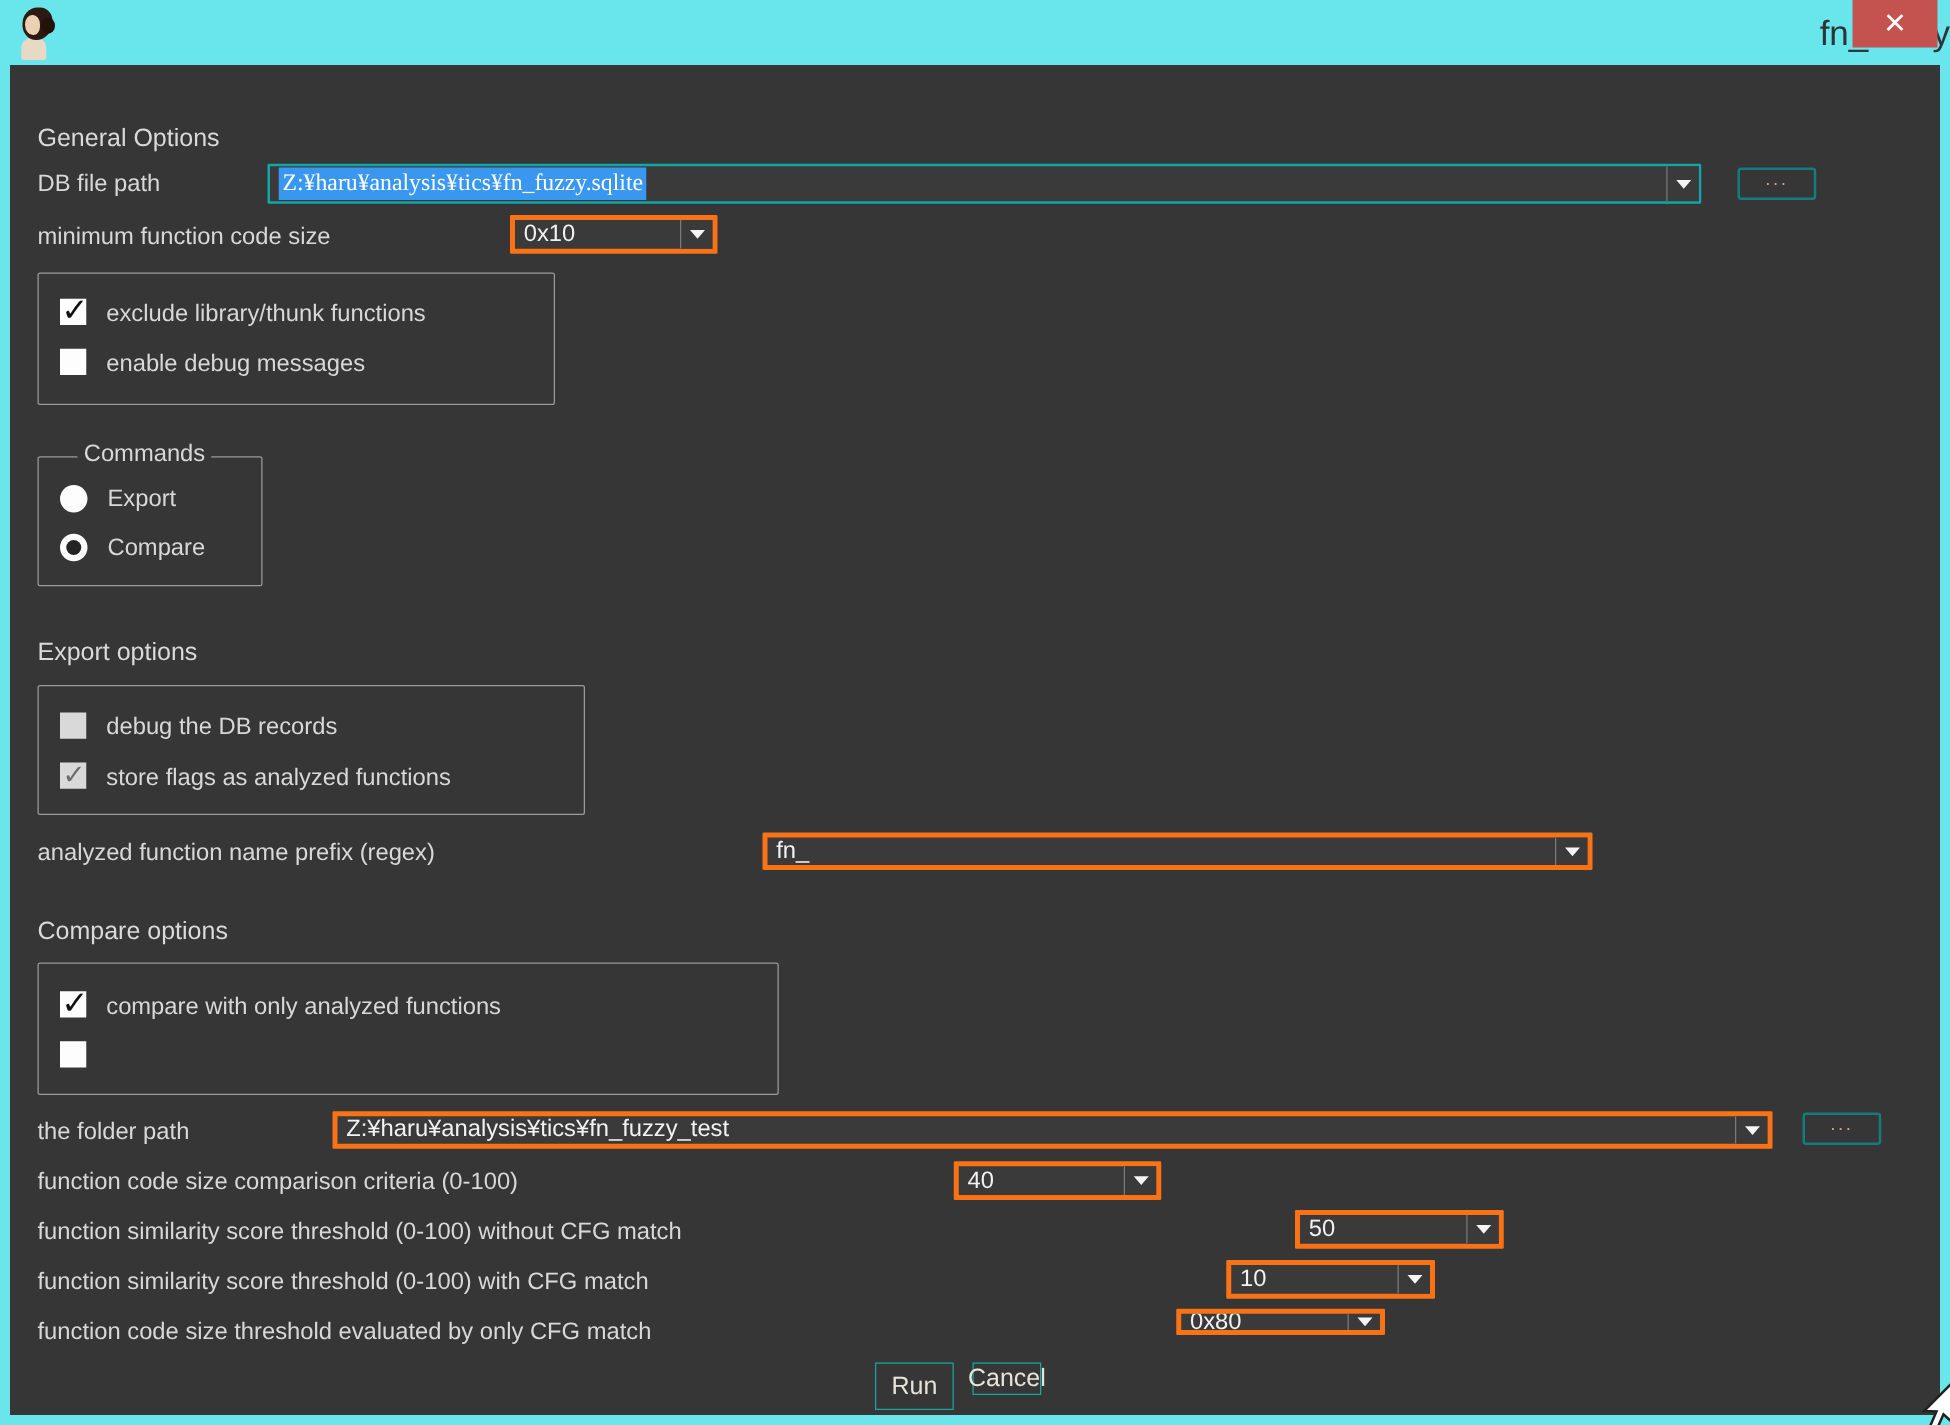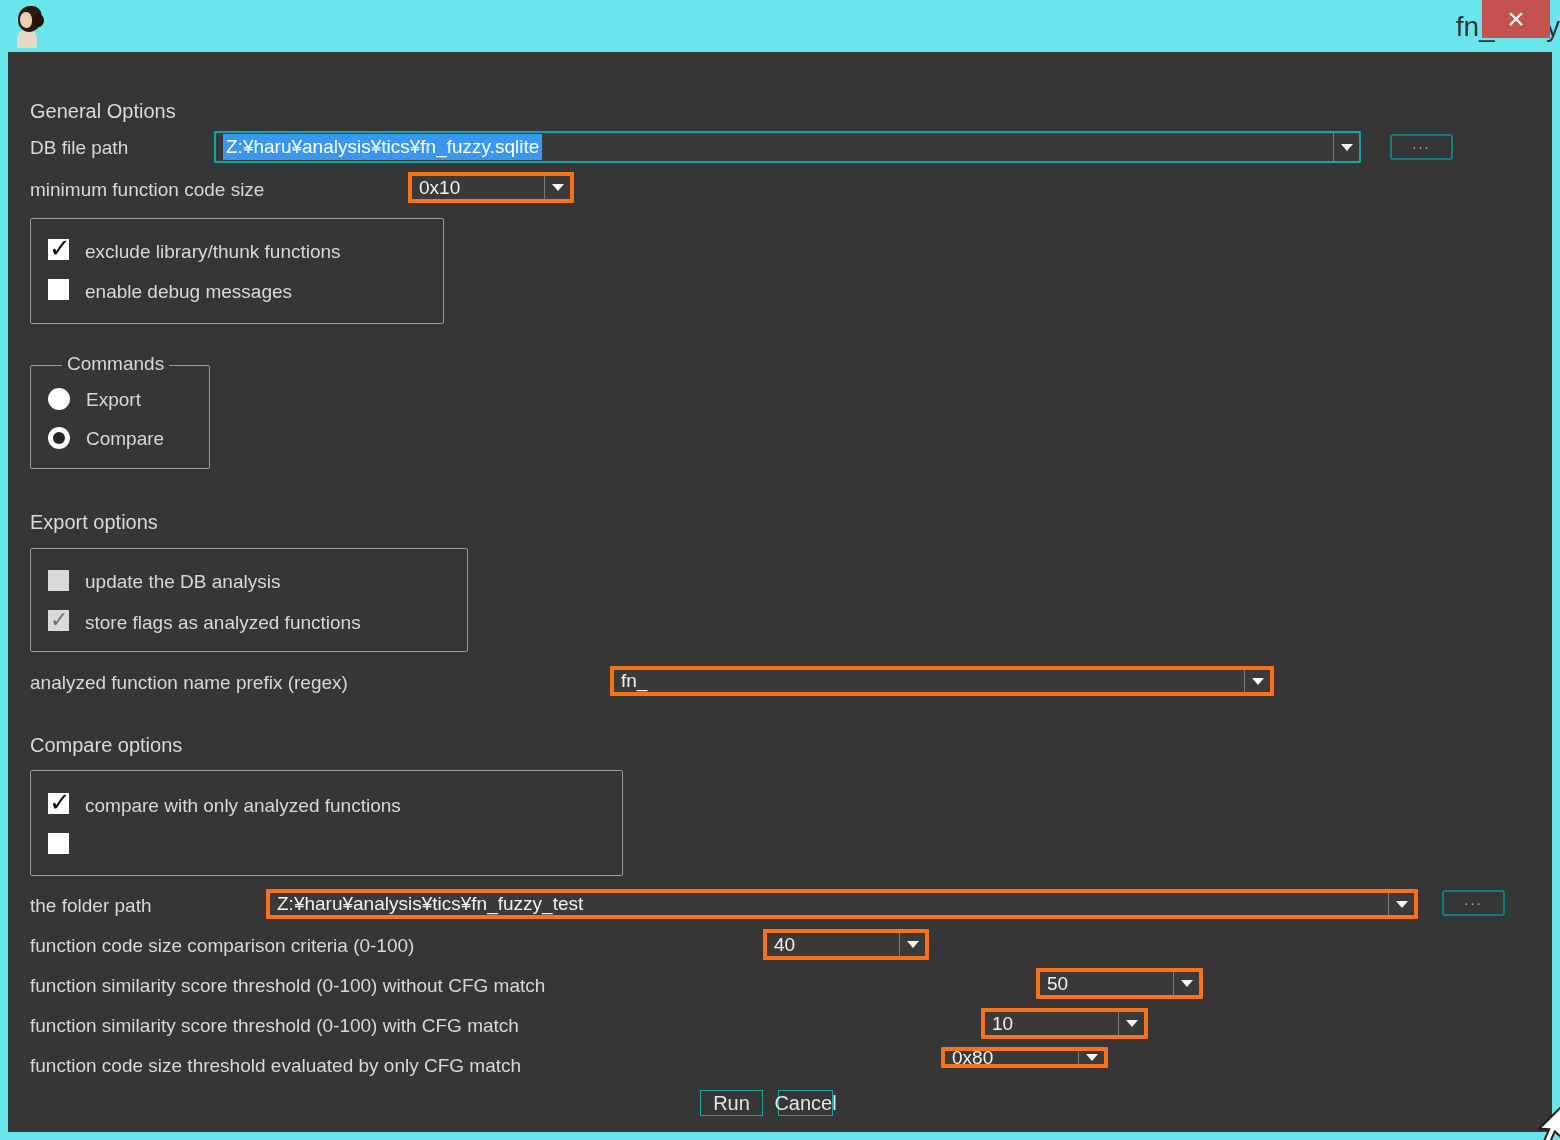--- a/index.html
+++ b/index.html
@@ -32,21 +32,21 @@
   .legend { position:absolute; background:#363636; color:#d8d8d8; font-size:19px; padding:0 5px; white-space:nowrap; }
 
   .combo {
     position:absolute; background:#3a3a3a; border:4px solid #f97316; border-radius:1px;
     display:flex; align-items:stretch; overflow:hidden;
   }
   .combo .cval { flex:1; display:flex; align-items:center; padding-left:7px; color:#f2f2f2; font-size:19px; white-space:nowrap; overflow:hidden; }
   .combo .carrow { width:26px; display:flex; align-items:center; justify-content:center; border-left:1px solid #7a7a7a; background:#3a3a3a; }
   .tri { width:0; height:0; border-left:6px solid transparent; border-right:6px solid transparent; border-top:7px solid #f5f5f5; }
   .combo.focus { border:2px solid #12a6a6; }
-  .sel { background:#3a97ef; color:#fff; padding:2px 3px; }
+  .sel { background:#3a97ef; color:#fff; padding:2px 3px;font-family:Liberation Serif, serif; }
 
   .btn-browse {
     position:absolute; background:#363636; border:2px solid #137d7d; border-radius:3px;
     color:#c9a97c; font-size:15px; letter-spacing:2px;
     display:flex; align-items:flex-end; justify-content:center; padding-bottom:6px; cursor:default;
   }
   .btn {
     position:absolute; background:#363636; border:1px solid #1aa79b; color:#e9e4d9; font-size:20px;
     display:flex; align-items:center; justify-content:center; cursor:default;
   }
@@ -111,21 +111,21 @@
   <div class="group" style="left:30px;top:365px;width:180px;height:104px"></div>
   <div class="legend" style="left:62px;top:353px">Commands</div>
   <span class="radio" style="left:48px;top:388px"></span>
   <div class="label" style="left:86px;top:389px">Export</div>
   <span class="radio sel-r" style="left:48px;top:427px"></span>
   <div class="label" style="left:86px;top:428px">Compare</div>
 
   <div class="heading" style="left:30px;top:511px">Export options</div>
   <div class="group" style="left:30px;top:548px;width:438px;height:104px"></div>
   <span class="cbx dis" style="left:48px;top:570px"></span>
-  <div class="label" style="left:85px;top:571px">update the DB analysis</div>
+  <div class="label" style="left:85px;top:571px">debug the DB records</div>
   <span class="cbx dis checked" style="left:48px;top:610px"></span>
   <div class="label" style="left:85px;top:612px">store flags as analyzed functions</div>
 
   <div class="label" style="left:30px;top:672px">analyzed function name prefix (regex)</div>
   <div class="combo" style="left:610px;top:666px;width:664px;height:30px">
     <div class="cval">fn_</div>
     <div class="carrow">
         <span class="tri"></span>
       </div>
   </div>
@@ -170,21 +170,21 @@
   </div>
 
   <div class="label" style="left:30px;top:1055px">function code size threshold evaluated by only CFG match</div>
   <div class="combo" style="left:941px;top:1047px;width:167px;height:21px">
     <div class="cval">0x80</div>
     <div class="carrow">
         <span class="tri"></span>
       </div>
   </div>
 
-  <div class="btn" style="left:700px;top:1090px;width:63px;height:26px">Run</div>
+  <div class="btn" style="left:700px;top:1090px;width:63px;height:38px">Run</div>
   <div class="btn" style="left:778px;top:1090px;width:55px;height:26px">Cancel</div>
 
   <div id="cursor">
     <svg width="34" height="40" viewBox="0 0 17 20">
       <g transform="scale(-1,1) translate(-17,0)">
         <polygon points="1,0 1,16 4.6,12.7 7.4,19 10.1,17.8 7.4,11.6 12.4,11.4" fill="#ffffff" stroke="#222222" stroke-width="1"></polygon>
       </g>
     </svg>
   </div>
 

